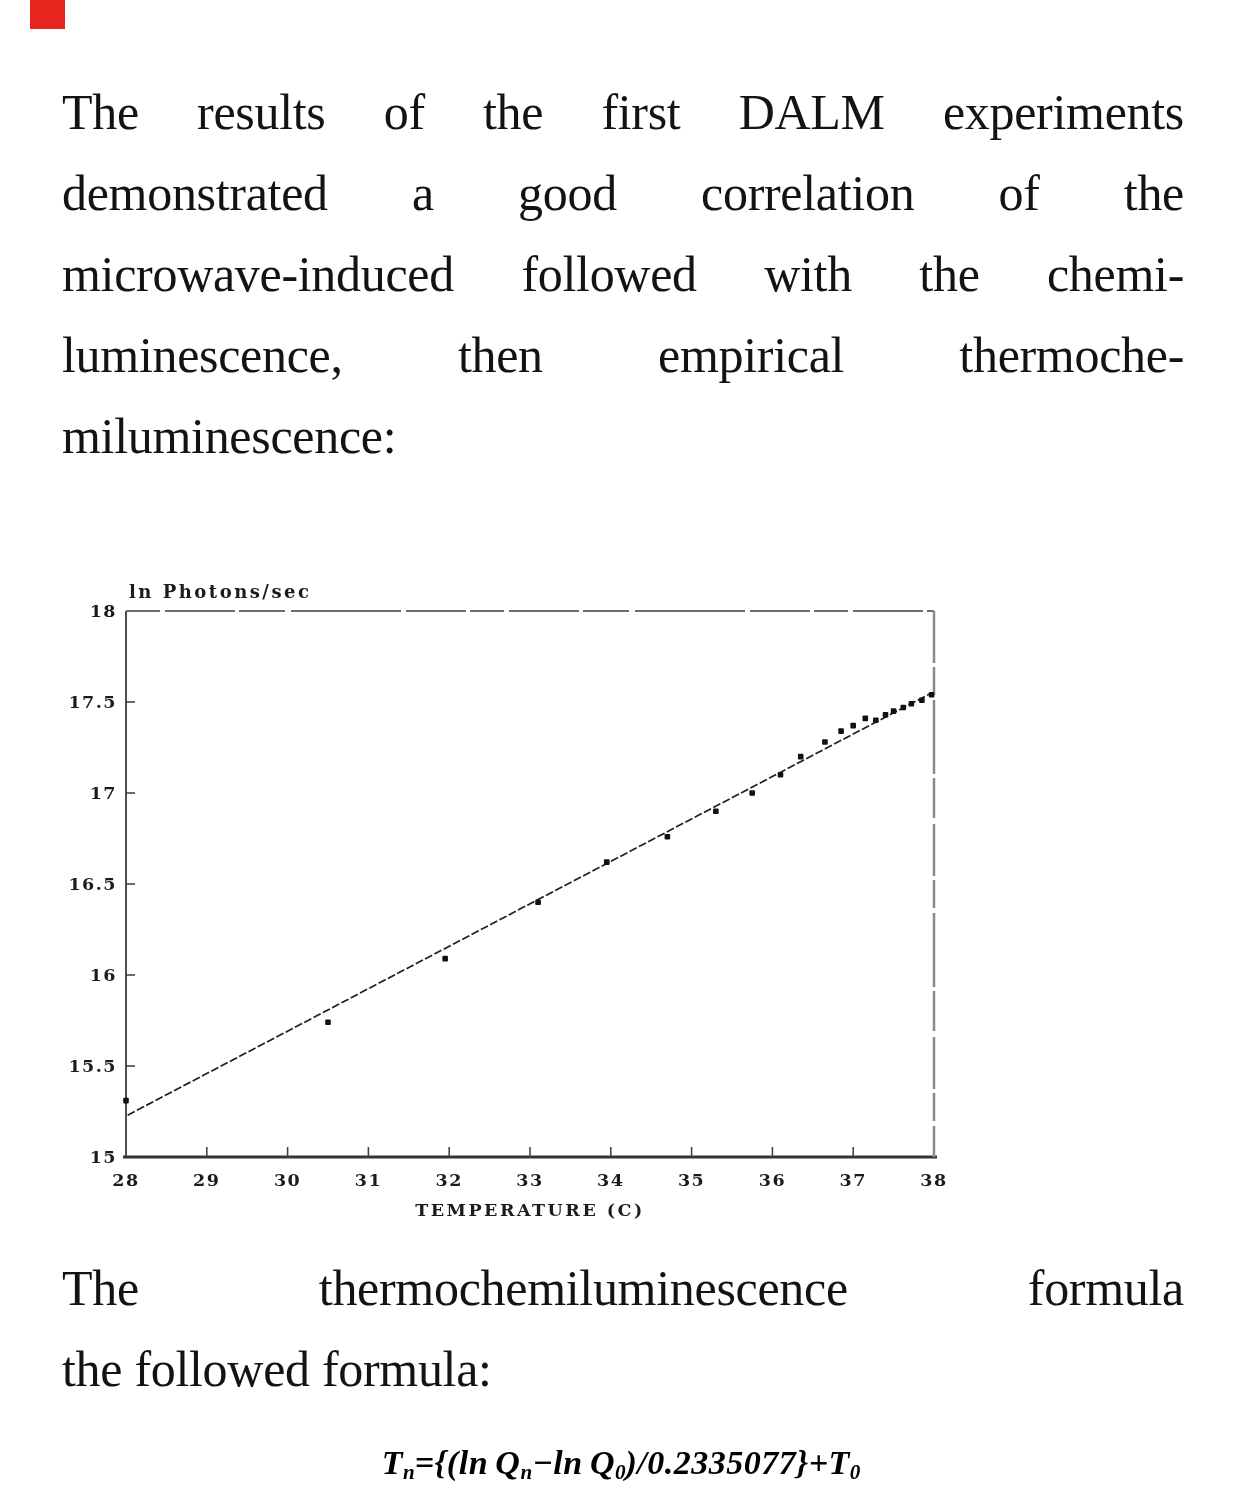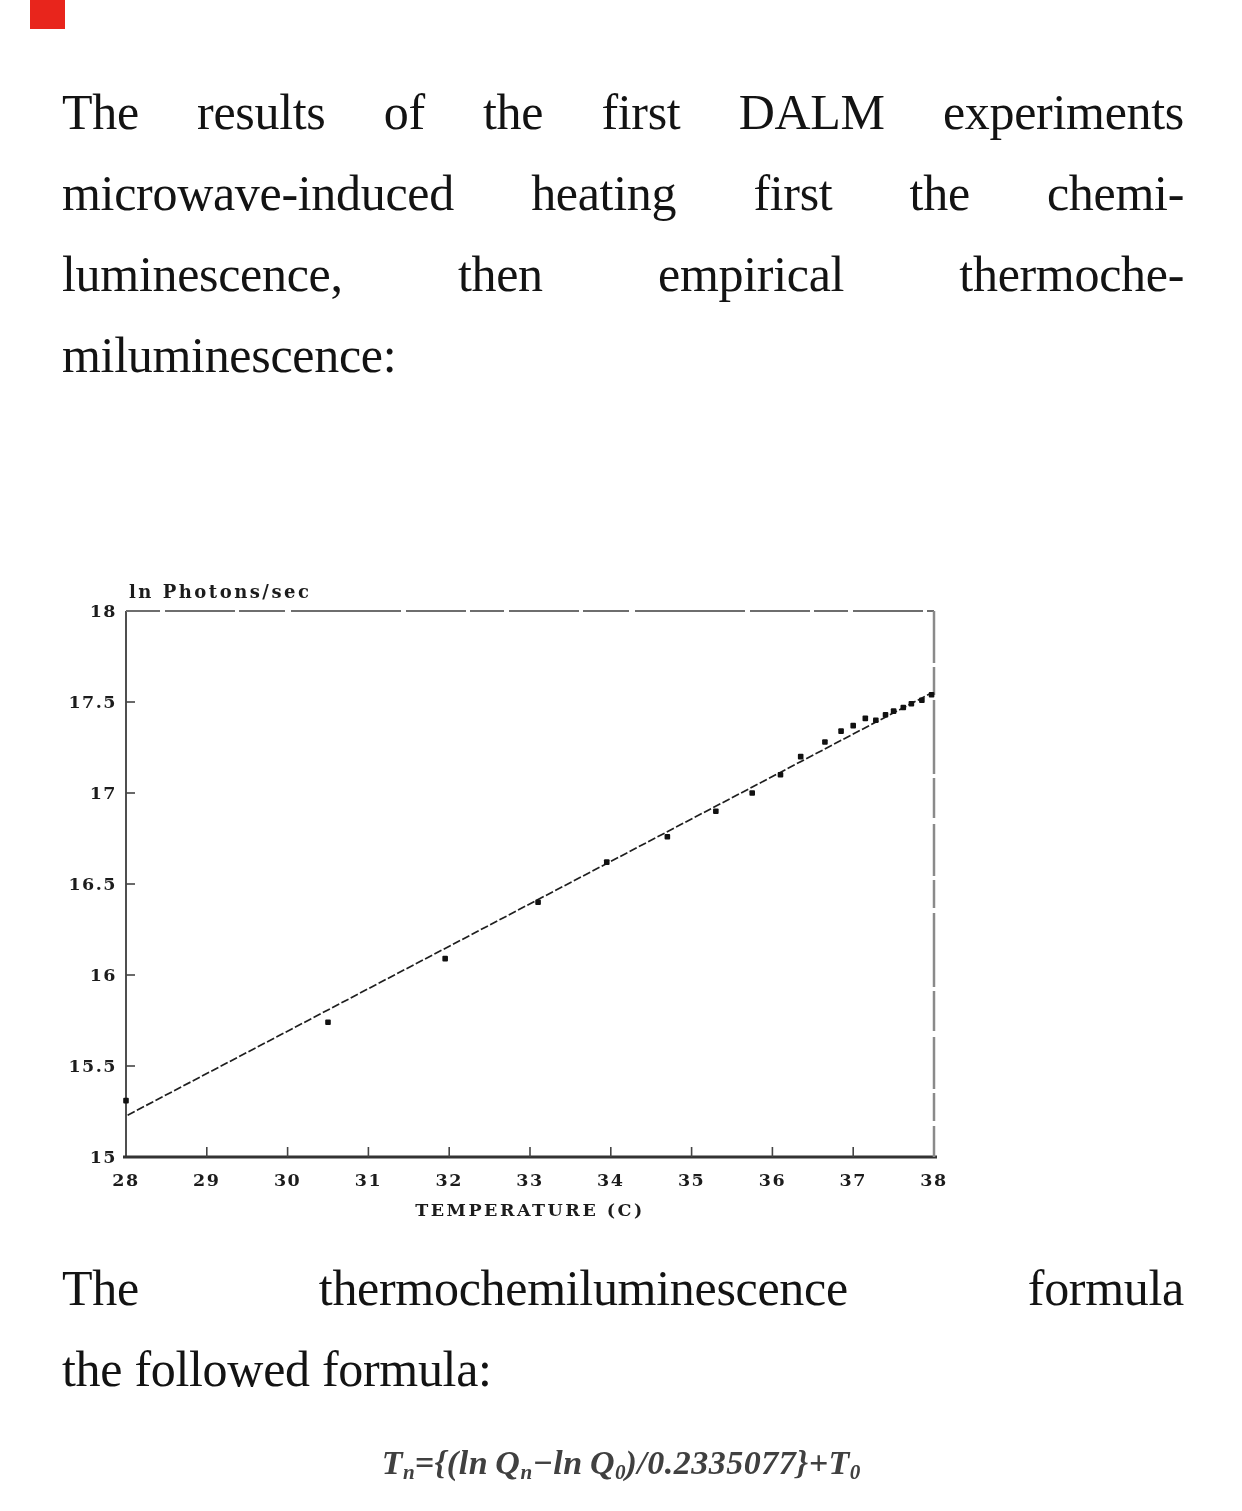--- a/index.html
+++ b/index.html
@@ -29,42 +29,43 @@
   }
   .jline.lastline{text-align:center;text-align-last:left;}
   .chartwrap{position:absolute;left:0;top:555px;width:1242px;height:690px;margin:0;}
   .chartwrap svg{display:block;}
   .formula{
     position:absolute;left:0;top:1444px;width:100%;
     text-align:center;
     font-style:italic;font-weight:700;
     font-size:34px;
     letter-spacing:0.5px;
-    color:#404040;
+    color:#000000;
   }
   .formula .sub{
     font-size:0.62em;
     position:relative;top:0.22em;
     letter-spacing:0;
   }
   .chart-text{
     font-family:"DejaVu Serif","Liberation Serif",serif;
     font-weight:700;fill:#1c1c1c;
   }
 </style>
 </head>
 <body>
 
 <div class="page">
 
   <div class="marker" style="background: rgb(232, 37, 28);"></div>
 
   <div class="para para1">
     <div class="jline">The results of the first DALM experiments</div>
-    <div class="jline">microwave-induced heating first the chemi-</div>
+    <div class="jline">demonstrated a good correlation of the</div>
+    <div class="jline">microwave-induced followed with the chemi-</div>
     <div class="jline">luminescence, then empirical thermoche-</div>
     <div class="jline lastline">miluminescence:</div>
   </div>
 
   <figure class="chartwrap">
     <svg id="chart-svg" width="1242" height="690" viewBox="0 0 1242 690">
         <line x1="126" y1="56" x2="126" y2="602" stroke="#3c3c3c" stroke-width="1.8"></line>
         <line x1="123" y1="602" x2="937" y2="602" stroke="#333333" stroke-width="3"></line>
         <line x1="126" y1="56" x2="934" y2="56" stroke="#6e6e6e" stroke-width="2" stroke-dasharray="34 5 70 4 46 6 110 5 60 4"></line>
         <line x1="934" y1="56" x2="934" y2="602" stroke="#8a8a8a" stroke-width="2.5" stroke-dasharray="52 4 28 5 74 4 40 6"></line>

